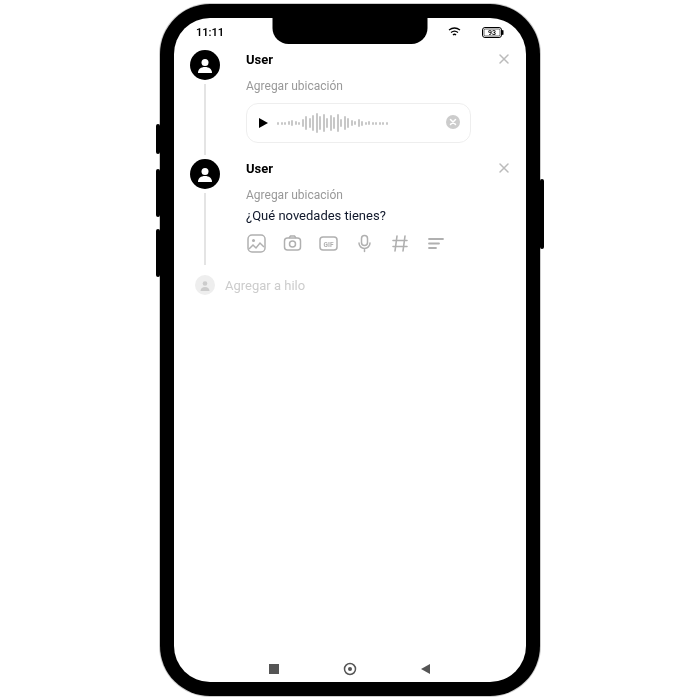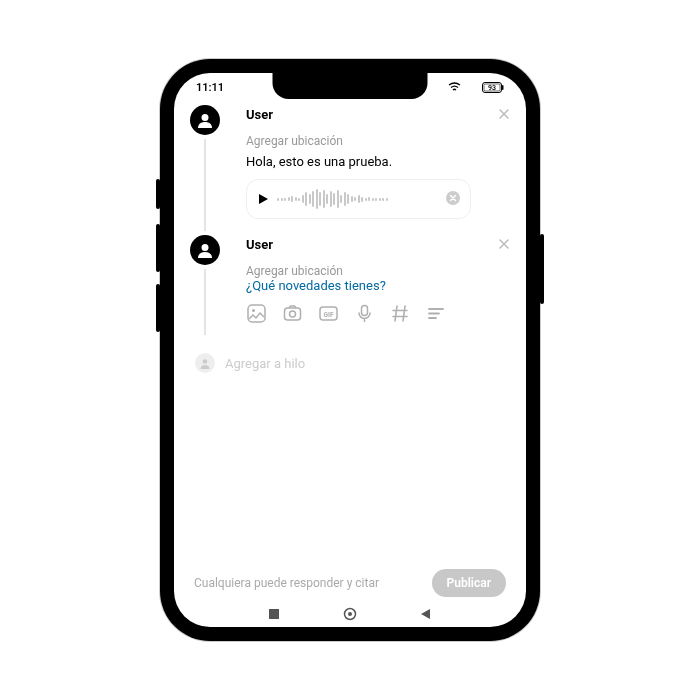--- a/index.html
+++ b/index.html
@@ -1,17 +1,17 @@
 <!DOCTYPE html>
 <html><head>
   <meta charset="utf-8">
   <style>
     * { margin:0; padding:0; box-sizing:border-box; font-family:-apple-system,BlinkMacSystemFont,"Segoe UI",Roboto,Helvetica,Arial,sans-serif; }
     body { width:700px; height:700px; display:flex; align-items:center; justify-content:center; background:#fff; }
-    .frame { width:380px; height:582px; background:#000; border-radius:50px; padding:14px; position:relative; box-shadow:0 0 0 1px #ccc; }
+    .frame { width:380px; height:692px; background:#000; border-radius:50px; padding:14px; position:relative; box-shadow:0 0 0 1px #ccc; }
     .side-btn { position:absolute; background:#000; border-radius:3px; }
     .side-btn.l1 { left:-4px; top:120px; width:4px; height:30px; }
     .side-btn.l2 { left:-4px; top:165px; width:4px; height:48px; }
     .side-btn.l3 { left:-4px; top:225px; width:4px; height:48px; }
     .side-btn.r1 { right:-4px; top:175px; width:4px; height:70px; }
     .screen { width:100%; height:100%; background:#fff; border-radius:36px; overflow:hidden; position:relative; display:flex; flex-direction:column; }
     .notch { position:absolute; top:0; left:50%; transform:translateX(-50%); width:155px; height:26px; background:#000; border-bottom-left-radius:16px; border-bottom-right-radius:16px; z-index:10; }
     .status { height:28px; display:flex; justify-content:space-between; align-items:center; padding:0 22px; font-size:11px; font-weight:600; color:#000; }
     .status-right { display:flex; align-items:center; gap:21px; }
     .header { display:flex; align-items:center; padding:6px 16px 10px; gap:14px; }
@@ -22,27 +22,27 @@
     .post { display:flex; gap:26px; margin-top:4px; }
     .avatar { width:30px; min-width:30px; height:30px; border-radius:50%; background:#000; display:flex; align-items:center; justify-content:center; }
     .avcol { display:flex; flex-direction:column; align-items:center; }
     .thread-line { width:2px; flex:1; background:#e4e4e4; margin-top:4px; }
     .body { flex:1; padding-bottom:12px; }
     .row1 { display:flex; align-items:center; }
     .uname { font-size:13px; font-weight:700; color:#000; flex:1; }
     .xicon { color:#bbb; }
     .loc { font-size:12px; color:#999; margin-top:10px; }
     .txt { font-size:13px; color:#000; margin-top:6px; }
-    .ph { font-size:13px; color:#0369a1; }
+    .ph { font-size:13px; color:#0f172a; margin-top:6px; }
     .voice { margin-top:10px; border:1.5px solid #eee; border-radius:12px; padding:8px 10px; display:flex; align-items:center; gap:8px; width:225px; }
     .wave { flex:1; height:22px; display:flex; align-items:center; gap:1.5px; }
     .wave span { width:2px; background:#c8c8c8; border-radius:2px; }
     .toolbar { display:flex; gap:16px; margin-top:10px; color:#b0b0b0; }
     .toolbar .ic { width:20px; height:20px; display:flex; align-items:center; justify-content:flex-end; }
-    .add { display:flex; align-items:center; gap:10px; margin-top:18px; color:#ccc; font-size:13px; }
+    .add { display:flex; align-items:center; gap:10px; margin-top:10px; color:#ccc; font-size:13px; }
     .add-av { width:20px; height:20px; border-radius:50%; background:#eee; display:flex; align-items:center; justify-content:center; margin-left:5px; }
     .footer { display:flex; align-items:center; padding:14px 20px 30px; gap:10px; }
     .fnote { font-size:12px; color:#aaa; flex:1; }
     .publish { background:#c8c8c8; color:#fff; font-size:12px; font-weight:600; padding:7px 15px; border:none; border-radius:16px; }
     .navbar { position:absolute; bottom:6px; left:0; right:0; display:flex; justify-content:center; gap:62px; }
     .nv { width:14px; height:14px; }
   </style>
 </head>
 <body>
 
@@ -88,21 +88,20 @@
         <div class="body">
           <div class="row1">
             <span class="uname">User</span>
             <span class="xicon">
               <svg width="12" height="12" viewBox="0 0 12 12">
                   <path stroke="#bbb" stroke-width="1.5" stroke-linecap="round" d="M2 2l8 8M10 2l-8 8"></path>
                 </svg>
             </span>
           </div>
           <div class="loc">Agregar ubicación</div>
-          <div class="txt">Hola, esto es una prueba.</div>
           <div class="voice">
             <span>
               <svg width="12" height="12" viewBox="0 0 12 12">
                   <path fill="#000" d="M2 1l9 5-9 5z"></path>
                 </svg>
             </span>
             <div class="wave">
               <span style="height:3px"></span>
                 <span style="height:3px"></span>
                 <span style="height:3px"></span>
@@ -213,24 +212,20 @@
           <svg width="12" height="12" viewBox="0 0 12 12">
               <circle cx="6" cy="4.5" r="2.3" fill="#ccc"></circle>
               <path fill="#ccc" d="M1.5 12c0-2.8 2-4 4.5-4s4.5 1.2 4.5 4z"></path>
             </svg>
         </div>
         <span>Agregar a hilo</span>
       </div>
 
     </div>
 
-    <div class="footer">
-      <span class="fnote">Cualquiera puede responder y citar</span>
-      <button class="publish">Publicar</button>
-    </div>
 
     <div class="navbar">
       <svg class="nv" viewBox="0 0 14 14">
           <rect x="2" y="2" width="10" height="10" fill="#555"></rect>
         </svg>
       <svg class="nv" viewBox="0 0 14 14">
           <circle cx="7" cy="7" r="5.5" fill="none" stroke="#555" stroke-width="1.5"></circle>
           <circle cx="7" cy="7" r="2" fill="#555"></circle>
         </svg>
       <svg class="nv" viewBox="0 0 14 14">

